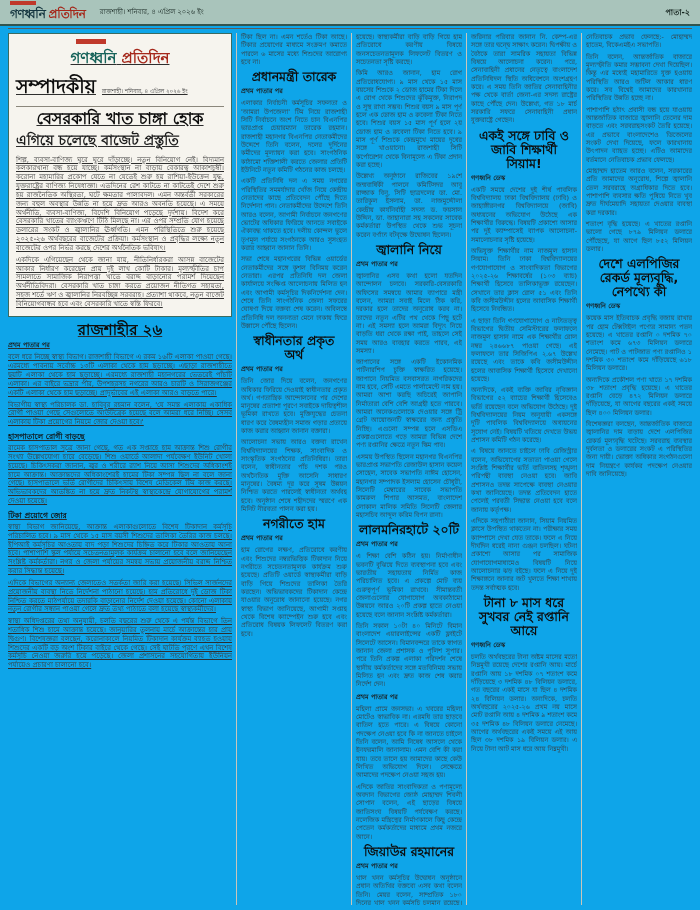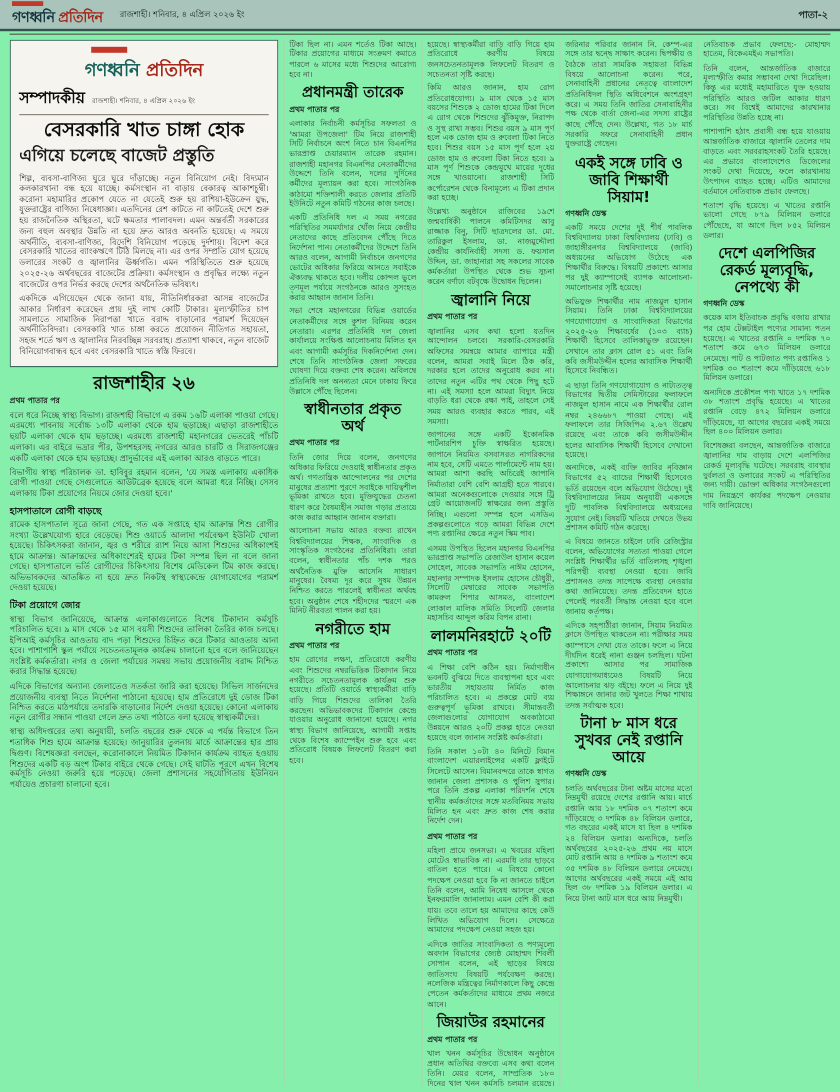--- a/index.html
+++ b/index.html
@@ -1,38 +1,38 @@
 <!DOCTYPE html>
 <html><head>
 <meta charset="utf-8">
 <style>
   html,body{margin:0;padding:0;background:#777;}
-  .page{position:relative;width:700px;height:910px;background:#86efac;overflow:hidden;
+  .page{position:relative;width:700px;height:910px;background:#0ea5e9;overflow:hidden;
         font-family:"DejaVu Sans","Liberation Sans",sans-serif;color:#2e2e2e;}
   
   .band{height:26px;background:#a9c4bb;border-bottom:2px solid #32544d;display:flex;align-items:center;padding:0 10px;box-sizing:border-box;}
   .band-logo{position:relative;display:flex;align-items:baseline;gap:3px;padding-top:5px;}
   .band-tag{position:absolute;top:1px;left:0;width:26px;height:4px;background:#c0392b;}
   .lg1{font-size:12px;font-weight:bold;color:#14353f;letter-spacing:-0.3px;}
   .lg2{font-size:12px;font-weight:bold;color:#a5281b;letter-spacing:-0.3px;}
   .band-date{font-size:6.8px;color:#15241f;margin-left:14px;}
   .band-page{margin-left:auto;font-size:8px;font-weight:bold;color:#15241f;}
   .rule{height:1px;background:#5b5b57;margin:2px 8px 0 8px;}
   
   .content{display:flex;align-items:stretch;height:876px;overflow:hidden;padding:4px 8px 0 8px;box-sizing:border-box;}
-  .leftcol{width:224px;flex:none;overflow:hidden;}
+  .leftcol{width:224px;flex:none;overflow:hidden;text-decoration:underline;}
   .ncol{flex:1 1 0;border-left:1px solid #c9c5ba;margin-left:4px;padding-left:4px;overflow:hidden;min-width:0;}
   
   .edbox{border:1.5px solid #3a6b61;background:#f6f4ee;padding:5px 7px 4px 7px;margin-bottom:3px;}
   .ed-mast{position:relative;text-align:center;padding-top:7px;margin-bottom:1px;}
   .ed-tag{position:absolute;top:0;left:50%;margin-left:-44px;width:30px;height:5px;background:#c0392b;}
   .em1{font-size:15px;font-weight:bold;color:#17635a;}
   .em2{font-size:15px;font-weight:bold;color:#b3301f;}
   .ed-sec{display:flex;align-items:baseline;gap:6px;border-bottom:1px solid #8b877c;padding-bottom:2px;margin-bottom:3px;}
-  .ed-title{font-size:13px;font-weight:bold;color:#0c0c0c;}
+  .ed-title{font-size:19px;font-weight:bold;color:#0c0c0c;}
   .ed-date{font-size:5.6px;color:#444;}
   .ed-hl{font-size:16px;font-weight:bold;text-align:center;color:#0c0c0c;line-height:1.1;margin:0 0 1px;}
   .ed-sub{font-size:14px;font-weight:bold;text-align:left;color:#1b1b1b;margin-bottom:3px;}
   .ed-body p.body{font-size:6.8px;}
   
   .hl{font-size:12.5px;font-weight:bold;text-align:center;line-height:1.12;margin:4px 1px 2px;color:#0d0d0d;}
   .hl.lg{font-size:15px;margin-top:5px;}
   .kicker{font-size:6.5px;font-weight:bold;color:#1c1c1c;margin:0 0 2px;}
   .subhead{font-size:7.6px;font-weight:bold;color:#111;margin:3px 0 1px;}
   p.body{font-size:6.4px;line-height:1.3;text-align:justify;color:#3a3a3a;margin:0 0 3px;}
@@ -151,20 +151,21 @@
         <div class="article">
           <div class="hl">টানা ৮ মাস ধরে সুখবর নেই রপ্তানি আয়ে</div>
           <div class="kicker">গণধ্বনি ডেস্ক</div>
           <p class="body">চলতি অর্থবছরের টানা অষ্টম মাসের মতো নিম্নমুখী রয়েছে দেশের রপ্তানি আয়। মার্চে রপ্তানি আয় ১৮ দশমিক ০৭ শতাংশ কমে দাঁড়িয়েছে ৩ দশমিক ৪৮ বিলিয়ন ডলারে, গত বছরের একই মাসে যা ছিল ৪ দশমিক ২৪ বিলিয়ন ডলার। অন্যদিকে, চলতি অর্থবছরের ২০২৫-২৬ প্রথম নয় মাসে মোট রপ্তানি আয় ৪ দশমিক ৯ শতাংশ কমে ৩৫ দশমিক ৪৮ বিলিয়ন ডলারে নেমেছে। আগের অর্থবছরের একই সময়ে এই আয় ছিল ৩৮ দশমিক ১৯ বিলিয়ন ডলার। এ নিয়ে টানা আট মাস ধরে আয় নিম্নমুখী।</p>
         </div>
       </div>
     <div class="ncol colflow">
         <p class="body">নেতিবাচক প্রভাব ফেলছে:- মোহাম্মদ হাতেম, বিকেএমইএ সভাপতি।</p>
         <p class="body">তিনি বলেন, আন্তর্জাতিক বাজারে মূল্যস্ফীতি কমার সম্ভাবনা দেখা দিয়েছিল। কিন্তু এর মধ্যেই মহামারিতে যুক্ত হওয়ায় পরিস্থিতি আরও জটিল আকার ধারণ করে। সব বিশ্বেই আমাদের কারখানার পরিস্থিতির উন্নতি হচ্ছে না।</p>
         <p class="body">পাশাপাশি হঠাৎ প্রবাসী বন্ধ হয়ে যাওয়ায় আন্তর্জাতিক বাজারে জ্বালানি তেলের দাম বাড়তে এবং সরবরাহসংকট তৈরি হয়েছে। এর প্রভাবে বাংলাদেশেও ডিজেলের সংকট দেখা দিয়েছে, ফলে কারখানায় উৎপাদন ব্যাহত হচ্ছে। এটিও আমাদের বর্তমানে নেতিবাচক প্রভাব ফেলছে।</p>
+        <p class="body">মোহাম্মদ হাতেম আরও বলেন, সরকারের প্রতি আমাদের অনুরোধ, শিল্পে জ্বালানি তেল সরবরাহে অগ্রাধিকার দিতে হবে। পাশাপাশি ব্যবসার ক্ষতি পুষিয়ে নিতে খুব দ্রুত দীর্ঘমেয়াদি সহায়তা দেওয়ার ব্যবস্থা করা দরকার।</p>
         <p class="body">শতাংশ বৃদ্ধি হয়েছে। এ খাতের রপ্তানি ভালো গেছে ৮৭৯ মিলিয়ন ডলারে পৌঁছেছে, যা আগে ছিল ৮৫২ মিলিয়ন ডলার।</p>
         <div class="article">
           <div class="hl">দেশে এলপিজির রেকর্ড মূল্যবৃদ্ধি, নেপথ্যে কী</div>
           <div class="kicker">গণধ্বনি ডেস্ক</div>
           <p class="body">কয়েক মাস ইতিবাচক প্রবৃদ্ধি বজায় রাখার পর হোম টেক্সটাইল পণ্যের সামান্য পতন হয়েছে। এ খাতের রপ্তানি ০ দশমিক ৭০ শতাংশ কমে ৬৭৩ মিলিয়ন ডলারে নেমেছে। পাট ও পাটজাত পণ্য রপ্তানিও ১ দশমিক ৩০ শতাংশ কমে দাঁড়িয়েছে ৬১৮ মিলিয়ন ডলারে।</p>
           <p class="body">অন্যদিকে প্রকৌশল পণ্য খাতে ১৭ দশমিক ৩৮ শতাংশ প্রবৃদ্ধি হয়েছে। এ খাতের রপ্তানি বেড়ে ৪৭২ মিলিয়ন ডলারে দাঁড়িয়েছে, যা আগের বছরের একই সময়ে ছিল ৪০০ মিলিয়ন ডলার।</p>
           <p class="body">বিশেষজ্ঞরা বলছেন, আন্তর্জাতিক বাজারে জ্বালানির দাম বাড়ায় দেশে এলপিজির রেকর্ড মূল্যবৃদ্ধি ঘটেছে। সরবরাহ ব্যবস্থার দুর্বলতা ও ডলারের সংকট এ পরিস্থিতির জন্য দায়ী। ভোক্তা অধিকার সংগঠনগুলো দাম নিয়ন্ত্রণে কার্যকর পদক্ষেপ নেওয়ার দাবি জানিয়েছে।</p>
         </div>
       </div>
   </div>

